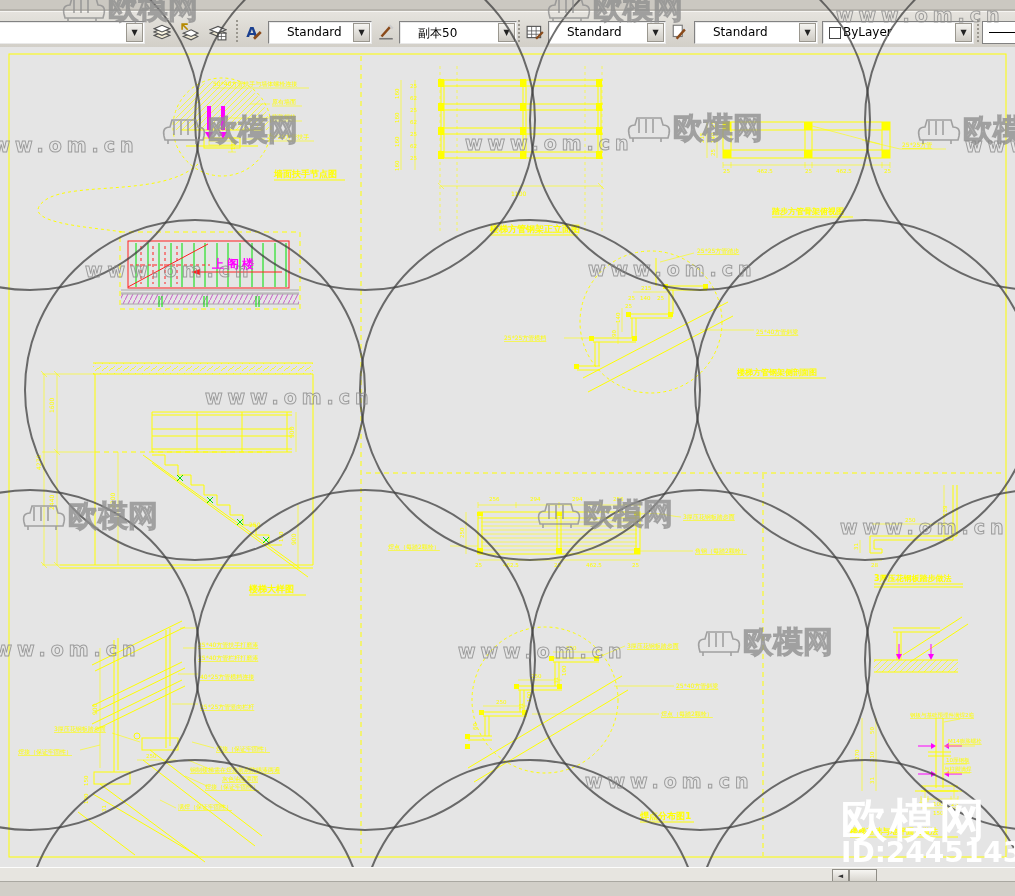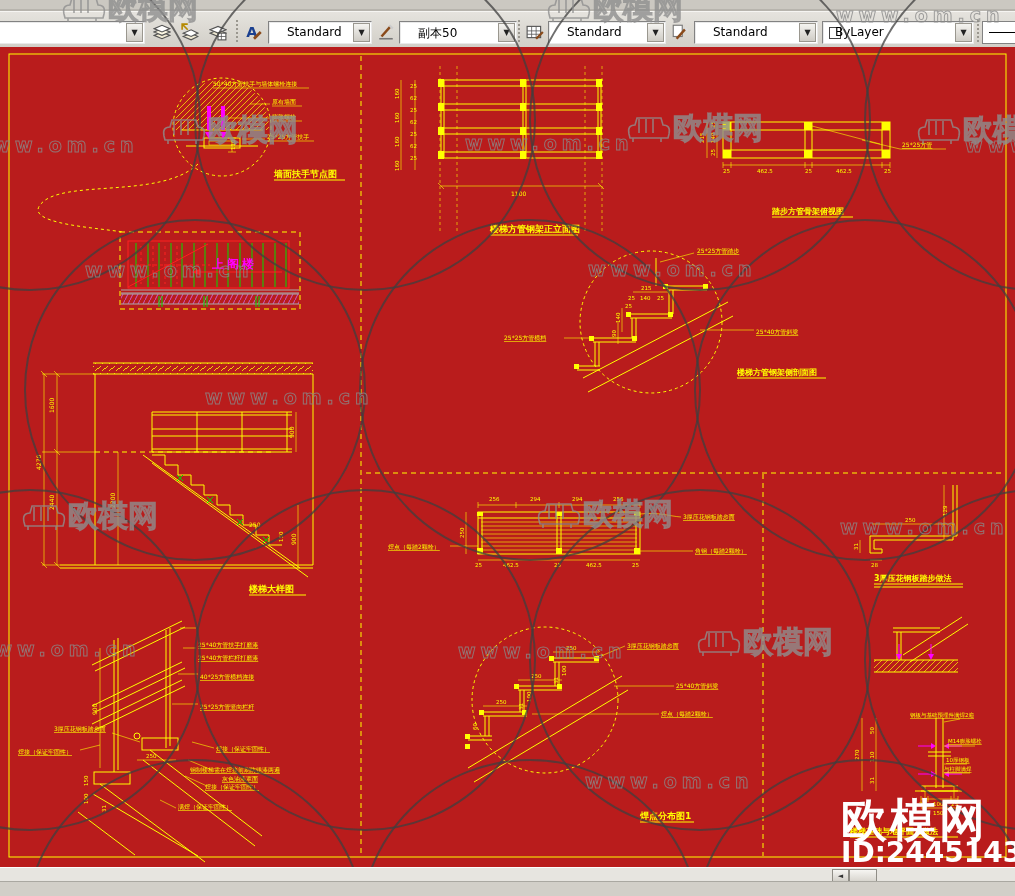--- a/index.html
+++ b/index.html
@@ -19,21 +19,21 @@
              font-size:8px;color:#222;text-align:center;line-height:17px;}
   .tbtn{position:absolute;top:19px;width:25px;height:25px;border:1px solid transparent;}
   .tbtn svg{position:absolute;left:3px;top:3px;}
   .grip{position:absolute;top:20px;width:4px;height:23px;
         background-image:repeating-linear-gradient(#9a978f 0 2px,transparent 2px 4px);
         background-size:2px 100%;background-repeat:no-repeat;background-position:1px 0;}
   .swatch{position:absolute;left:6px;top:5px;width:10px;height:10px;background:#fff;border:1px solid #444;}
   .lt-field{position:absolute;top:21px;height:21px;background:#fff;border:1px solid #828282;}
   .lt-line{position:absolute;left:6px;top:10px;height:1px;background:#000;width:40px;}
   
-  .canvas{position:absolute;left:0;top:47px;width:1015px;height:820px;background:#b91c1c;}
+  .canvas{position:absolute;left:0;top:47px;width:1015px;height:820px;background:#e5e5e5;}
   svg text{font-family:"DejaVu Sans","Liberation Sans",sans-serif;}
   .s{stroke:#ffff00;fill:none;stroke-width:1;}
   .s5{stroke:#ffff00;fill:none;stroke-width:.6;}
   .sd{stroke-dasharray:5 4;}
   .sd2{stroke-dasharray:3 3;}
   .f{fill:#ffff00;stroke:none;}
   .td{fill:#ffff00;font-size:6px;}
   .t5{fill:#ffff00;font-size:5.5px;}
   .tt{fill:#ffff00;font-size:9px;font-weight:bold;}
   .t8{fill:#ffff00;font-size:8px;font-weight:bold;}
@@ -143,21 +143,21 @@
       <path d="M12,4 L15,7" stroke="#ddd" stroke-width="2"></path>
     </svg>
   </div>
   <div class="combo" style="left:694px;width:122px">
     <span class="combo-val">Standard</span>
     <span class="combo-btn">▼</span>
   </div>
 
   <div class="combo" style="left:822px;width:150px">
     <span class="swatch"></span>
-    <span class="combo-val" style="left:12px">ByLayer</span>
+    <span class="combo-val" style="left:20px">ByLayer</span>
     <span class="combo-btn">▼</span>
   </div>
 
   <div class="grip" style="left:976px"></div>
   <div class="lt-field" style="left:982px;width:40px">
     <span class="lt-line"></span>
   </div>
 </div>
 
 <div class="canvas">

